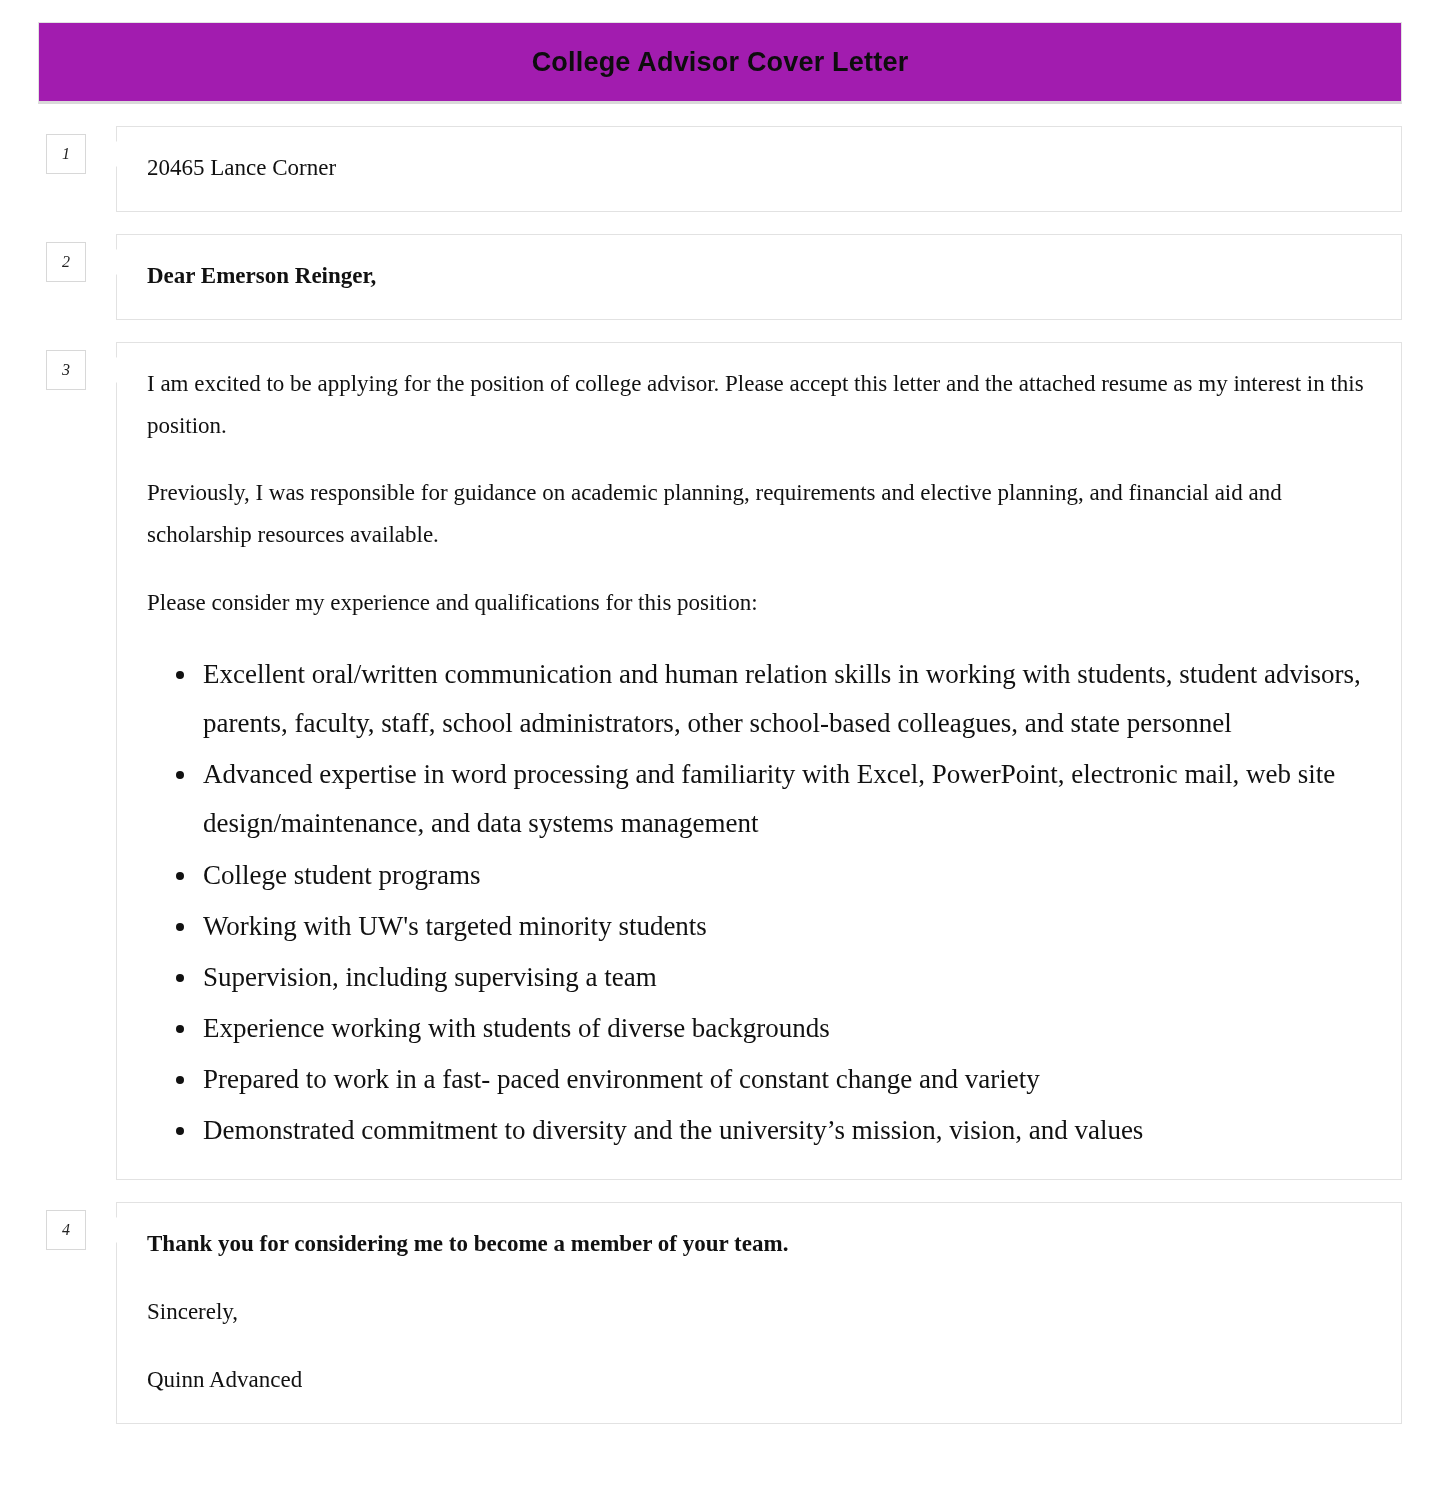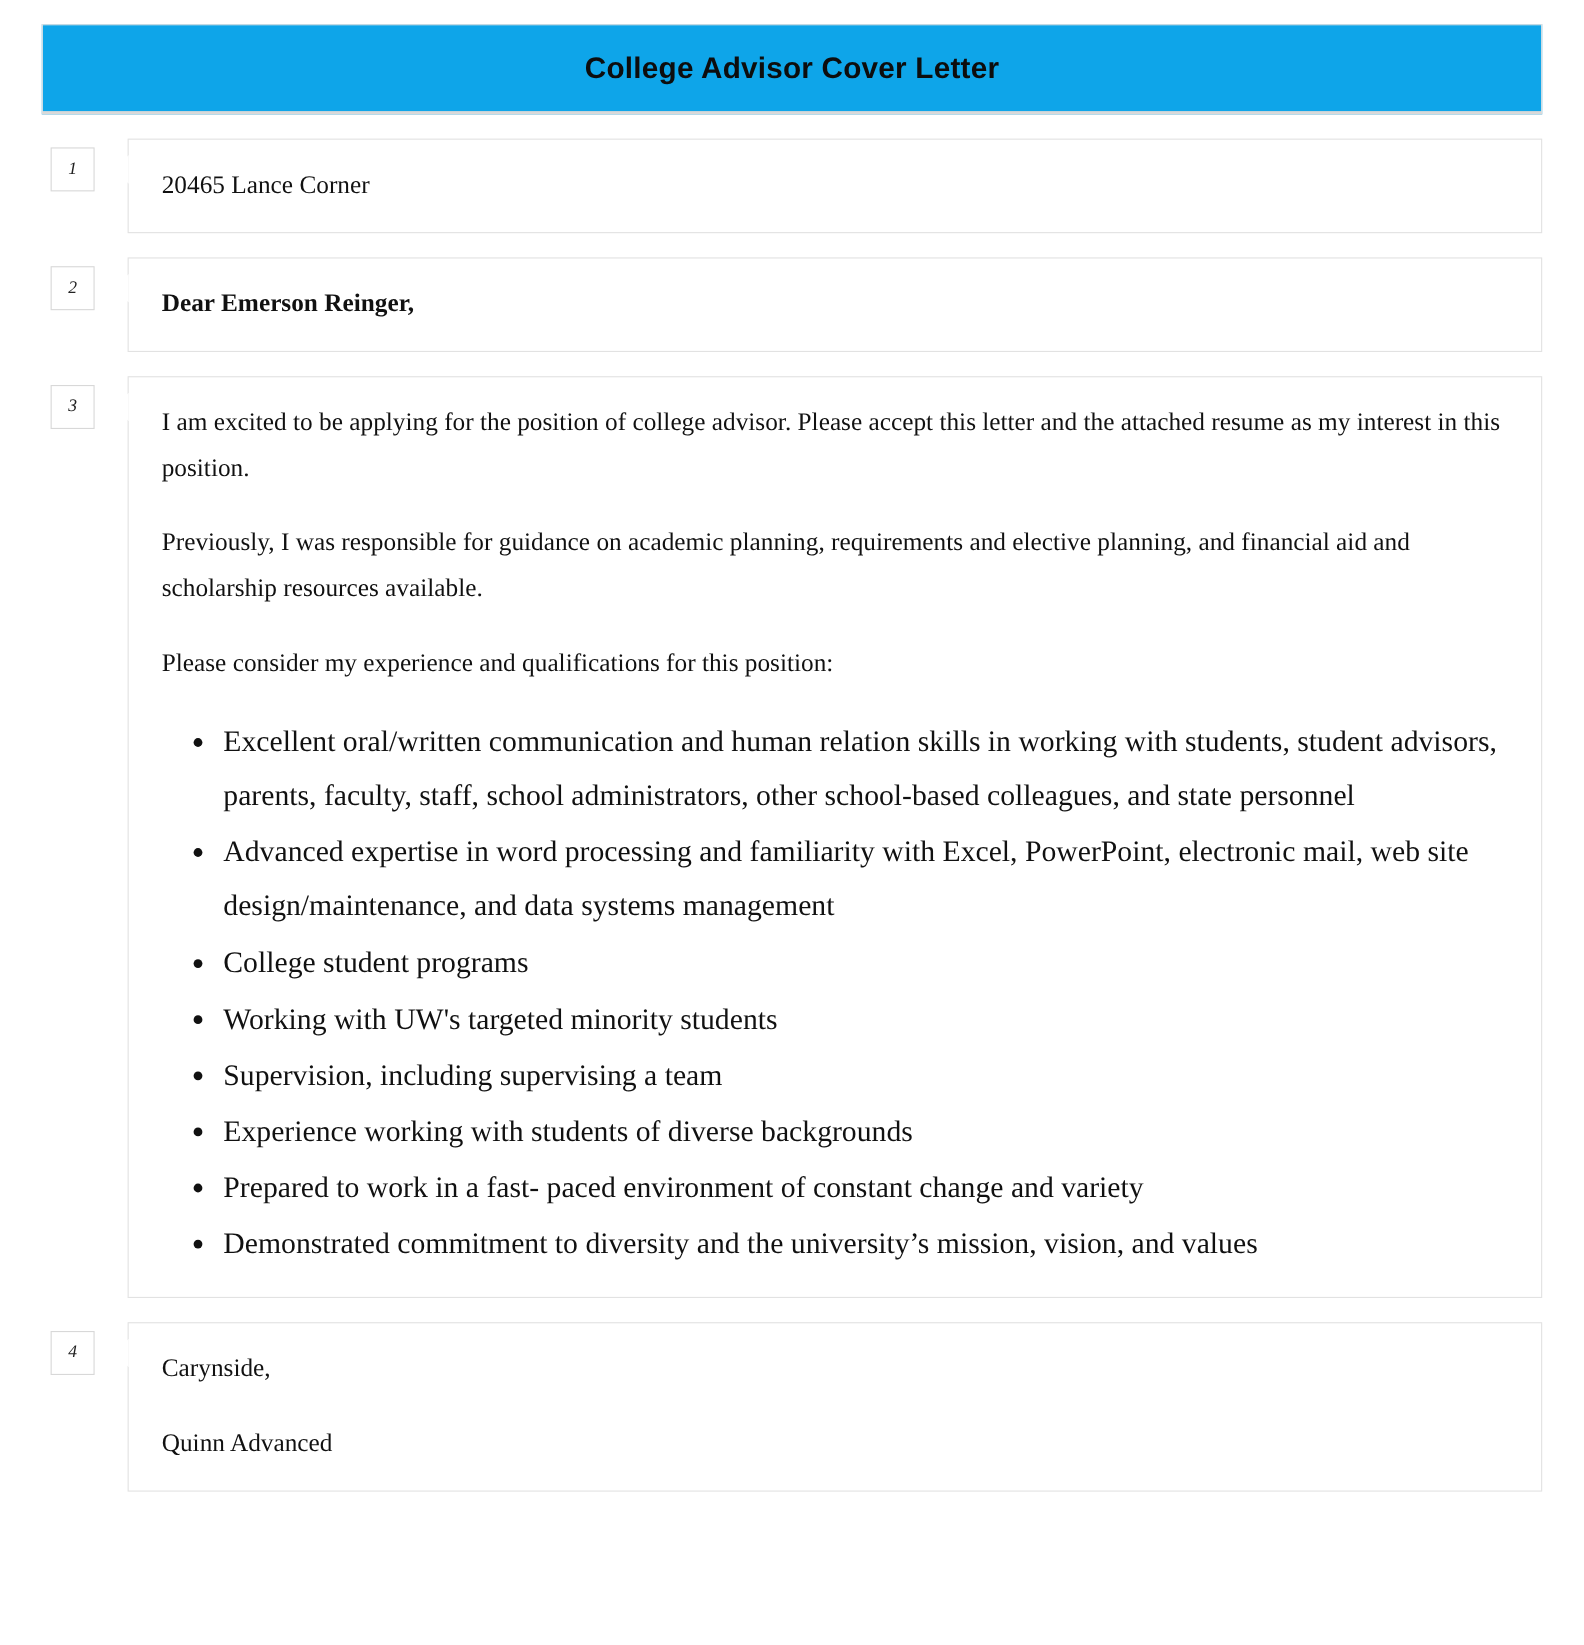--- a/index.html
+++ b/index.html
@@ -16,21 +16,21 @@
   .page {
     width: 1440px;
     box-sizing: border-box;
     padding: 0 0 40px 0;
   }
   
   .doc-header {
     margin: 22px 38px 0 38px;
     border: 1px solid #e2e2e2;
     border-bottom: 3px solid #d9d9d9;
-    background: #0ea5e9;
+    background: #a21caf;
     height: 78px;
     display: flex;
     align-items: center;
     justify-content: center;
   }
   .doc-title {
     font-family: "Liberation Sans", sans-serif;
     font-size: 27px;
     font-weight: bold;
     color: #0d0d0d;
@@ -176,18 +176,19 @@
         <li>Demonstrated commitment to diversity and the university’s mission, vision, and values</li>
       </ul>
     </div>
   </div>
 
   <div class="section">
     <div class="marker-col">
       <div class="marker">4</div>
     </div>
     <div class="block">
-      <p class="body-text para">Carynside,</p>
+      <p class="body-text para bold">Thank you for considering me to become a member of your team.</p>
+      <p class="body-text para">Sincerely,</p>
       <p class="body-text para">Quinn Advanced</p>
     </div>
   </div>
 
 </div>
 
 </body></html>

